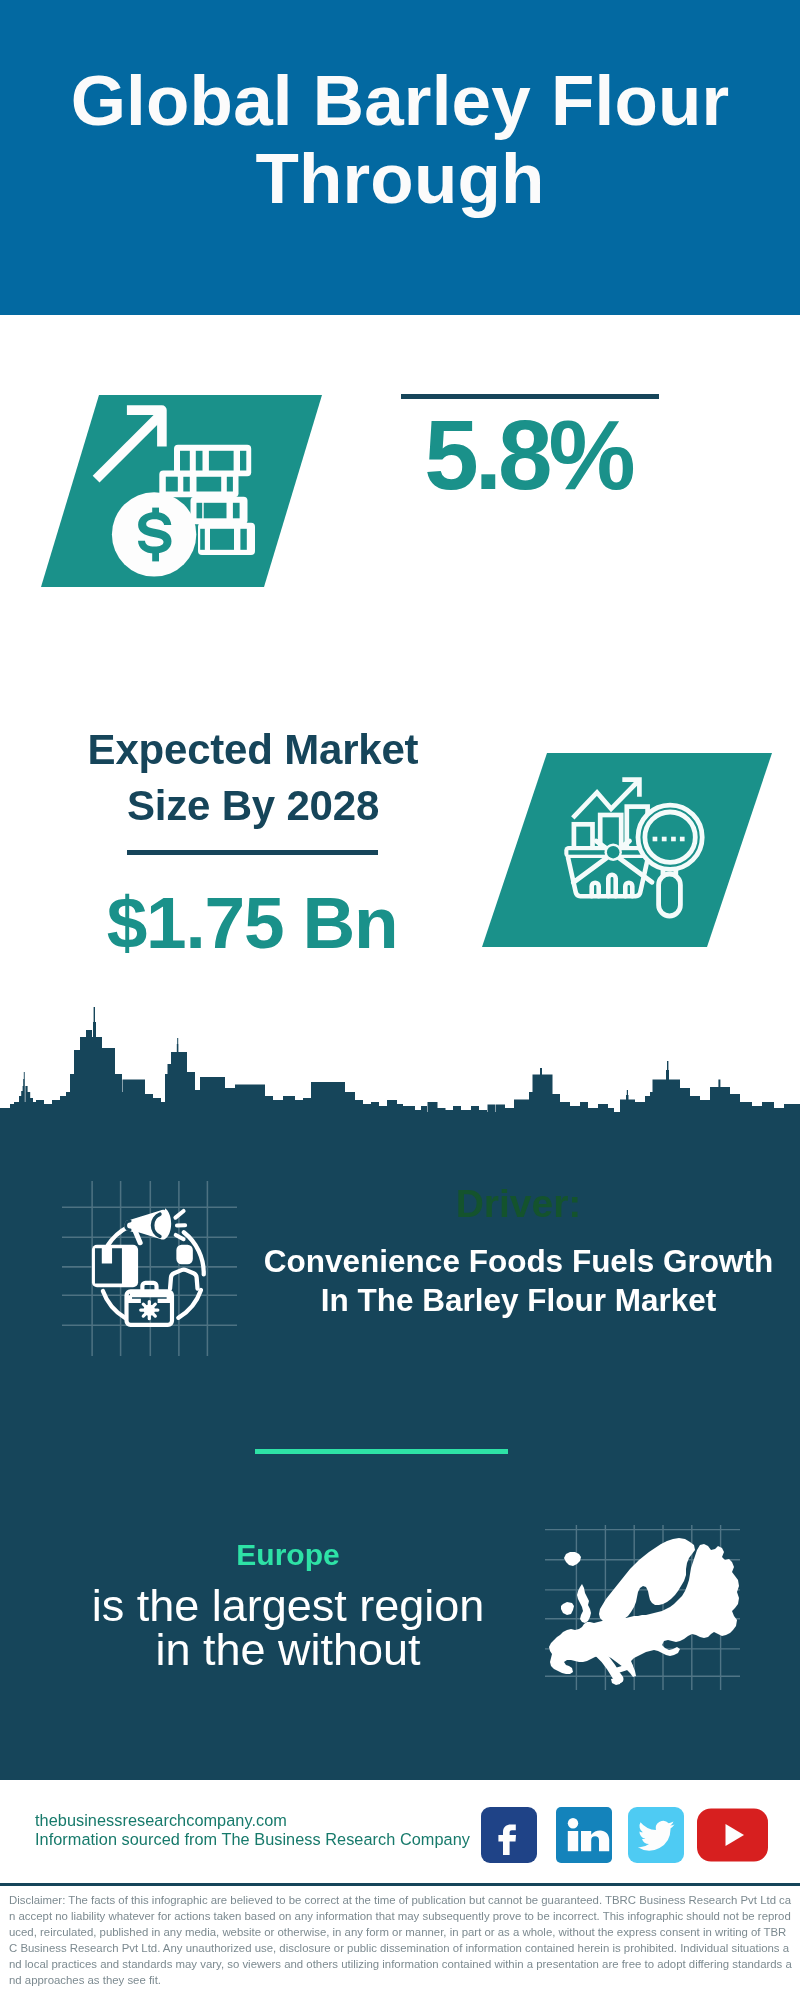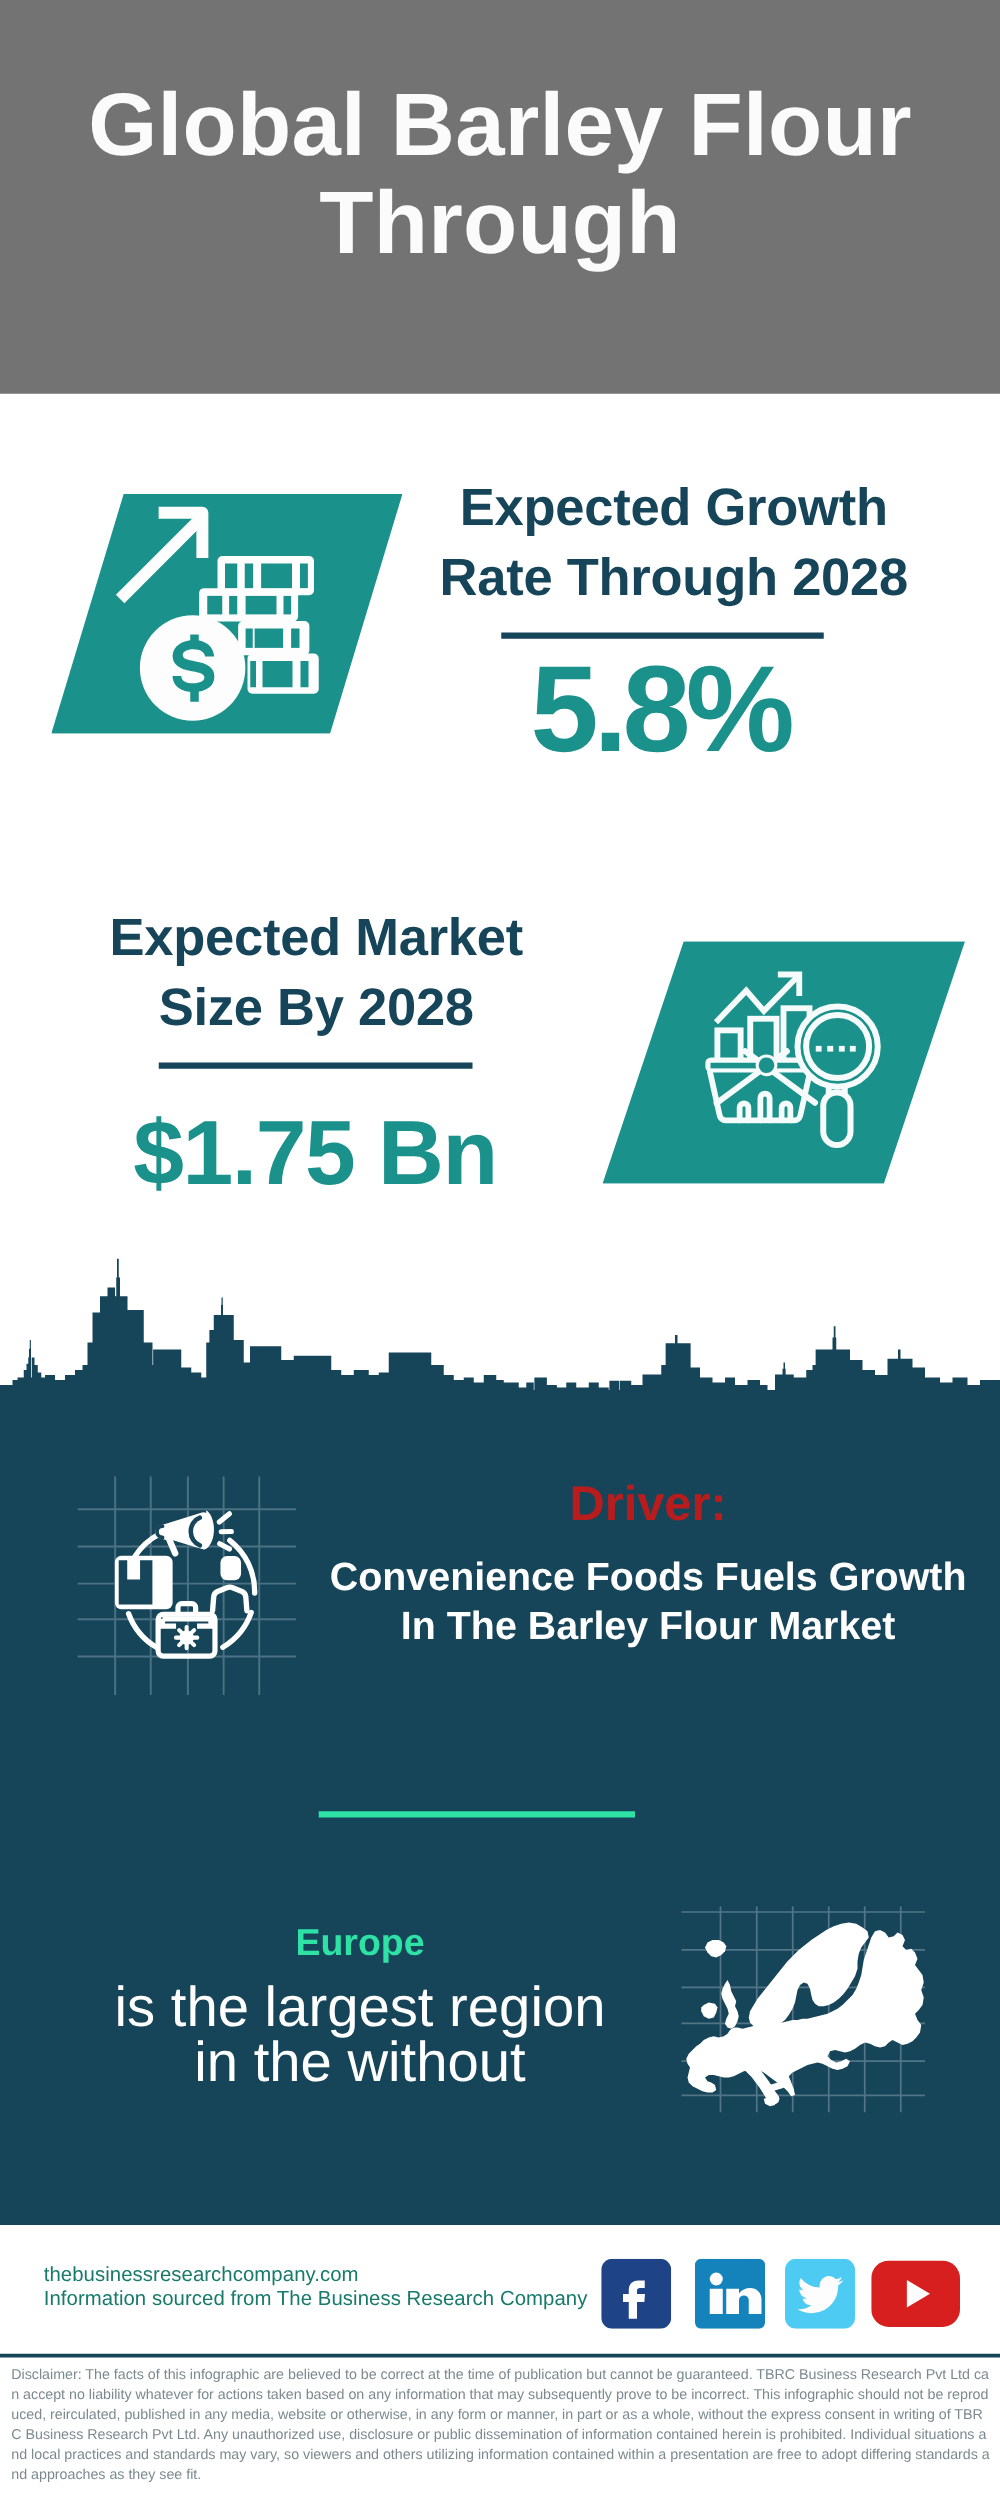--- a/index.html
+++ b/index.html
@@ -1,19 +1,19 @@
 <!DOCTYPE html>
 <html><head>
 <meta charset="utf-8">
 <style>
   html,body{margin:0;padding:0;}
   body{width:800px;height:2000px;background:#fff;font-family:"Liberation Sans",sans-serif;overflow:hidden;}
   .page{position:relative;width:800px;height:2000px;background:#fff;}
   
-  .hdr{position:absolute;left:0;top:0;width:800px;height:315px;background:#737373;}
+  .hdr{position:absolute;left:0;top:0;width:800px;height:315px;background:#0369a1;}
   .hdr-title{position:absolute;left:0;top:62px;width:800px;text-align:center;color:#fbfbfb;
     font-size:71px;font-weight:bold;line-height:78px;letter-spacing:0.2px;}
   
   .tile{position:absolute;background:#1a918a;}
   .tile1{left:41px;top:395px;width:281px;height:192px;
     clip-path:polygon(58px 0, 281px 0, 223px 192px, 0 192px);}
   .tile2{left:482px;top:753px;width:290px;height:194px;
     clip-path:polygon(65px 0, 290px 0, 225px 194px, 0 194px);}
   .tile svg{position:absolute;}
   
@@ -26,21 +26,21 @@
   #stat1 .stat-value{font-size:98px;letter-spacing:-4px;line-height:110px;margin-top:1px;transform:translateX(-11px);}
   #stat2{left:23px;top:722px;width:460px;}
   #stat2 .stat-rule{width:251px;margin-top:16px;transform:translateX(-1px);}
   #stat2 .stat-value{font-size:73px;letter-spacing:-1.2px;line-height:84px;margin-top:26px;transform:translateX(-1px);}
   
   .dark{position:absolute;left:0;top:1120px;width:800px;height:660px;background:#16455a;}
   .sky{position:absolute;left:0;top:1002px;width:800px;height:120px;display:block;}
   
   .driver-icon{position:absolute;left:62px;top:1181px;width:175px;height:175px;}
   .driver-text{position:absolute;left:246px;top:1182px;width:545px;text-align:center;}
-  .driver-head{color:#b91c1c;font-size:39px;font-weight:bold;line-height:44px;}
+  .driver-head{color:#14532d;font-size:39px;font-weight:bold;line-height:44px;}
   .driver-body{color:#ffffff;font-size:31.5px;font-weight:bold;line-height:39px;margin-top:16px;}
   .divider{position:absolute;left:255px;top:1449px;width:253px;height:5px;background:#2ee2a6;}
   
   .region-text{position:absolute;left:28px;top:1533px;width:520px;text-align:center;}
   .region-name{color:#2ee2a6;font-size:30px;font-weight:bold;line-height:44px;}
   .region-body{color:#ffffff;font-size:45px;line-height:44px;margin-top:7px;}
   .region-map{position:absolute;left:545px;top:1525px;width:195px;height:165px;}
   
   .foot{position:absolute;left:0;top:1780px;width:800px;height:103px;background:#fff;}
   .foot-src{position:absolute;left:35px;top:31px;width:470px;color:#177a6b;font-size:16.3px;line-height:18.8px;letter-spacing:0.05px;}
@@ -98,24 +98,20 @@
       <circle cx="113.1" cy="139.4" r="42.2" fill="#fdfdfd"></circle>
       <g fill="#1a918a">
         <rect x="111.2" y="112.6" width="6.8" height="9.2"></rect>
         <rect x="111.2" y="157.0" width="6.8" height="9.4"></rect>
         <path d="M114.6,117.0 c-10.0,0 -17.5,5.1 -17.5,12.7 c0,7.0 5.4,10.5 15.4,12.2 c7.6,1.3 10.0,2.5 10.0,5.1 c0,2.8 -3.5,4.6 -9.0,4.6 c-5.9,0 -9.3,-2.0 -9.5,-5.9 l-7.0,0 c0.2,7.9 6.6,12.8 16.8,12.8 c10.2,0 16.7,-4.8 16.7,-12.2 c0,-7.3 -5.2,-10.6 -15.8,-12.4 c-7.4,-1.3 -9.5,-2.4 -9.5,-4.9 c0,-2.8 3.3,-4.7 8.5,-4.7 c5.5,0 8.9,2.2 9.4,5.8 l7.2,0 c-0.5,-7.7 -6.6,-13.1 -16.1,-13.1 z"></path>
       </g>
     </svg>
   </div>
 
   <div class="stat" id="stat1">
-    <div class="stat-label">
-      <span>Expected Growth</span><br>
-      <span>Rate Through 2028</span>
-    </div>
     <div class="stat-rule"></div>
     <div class="stat-value">5.8%</div>
   </div>
 
   <div class="stat" id="stat2">
     <div class="stat-label">
       <span>Expected Market</span><br>
       <span>Size By 2028</span>
     </div>
     <div class="stat-rule"></div>

